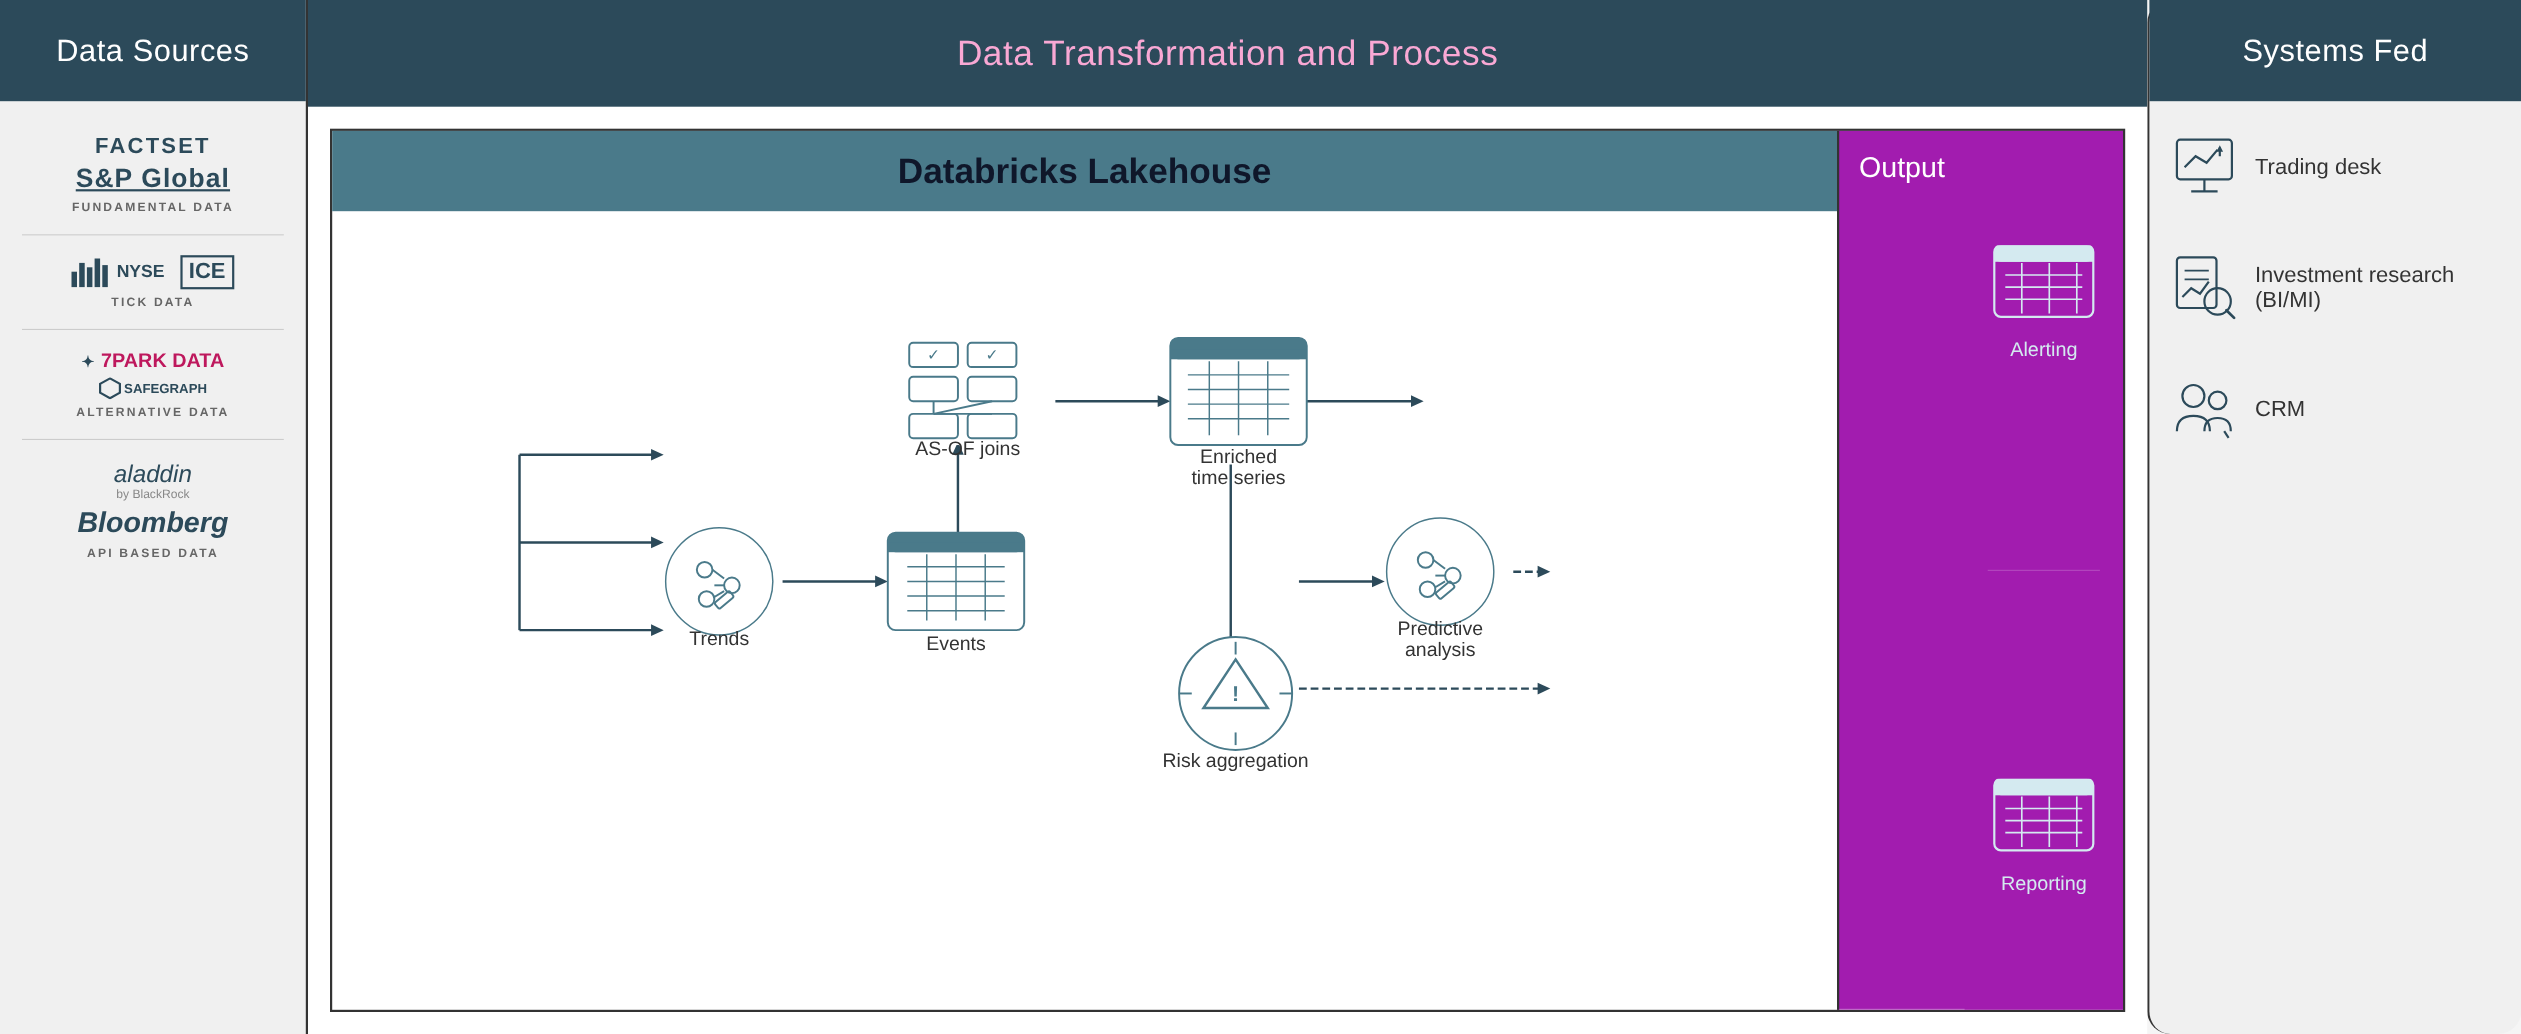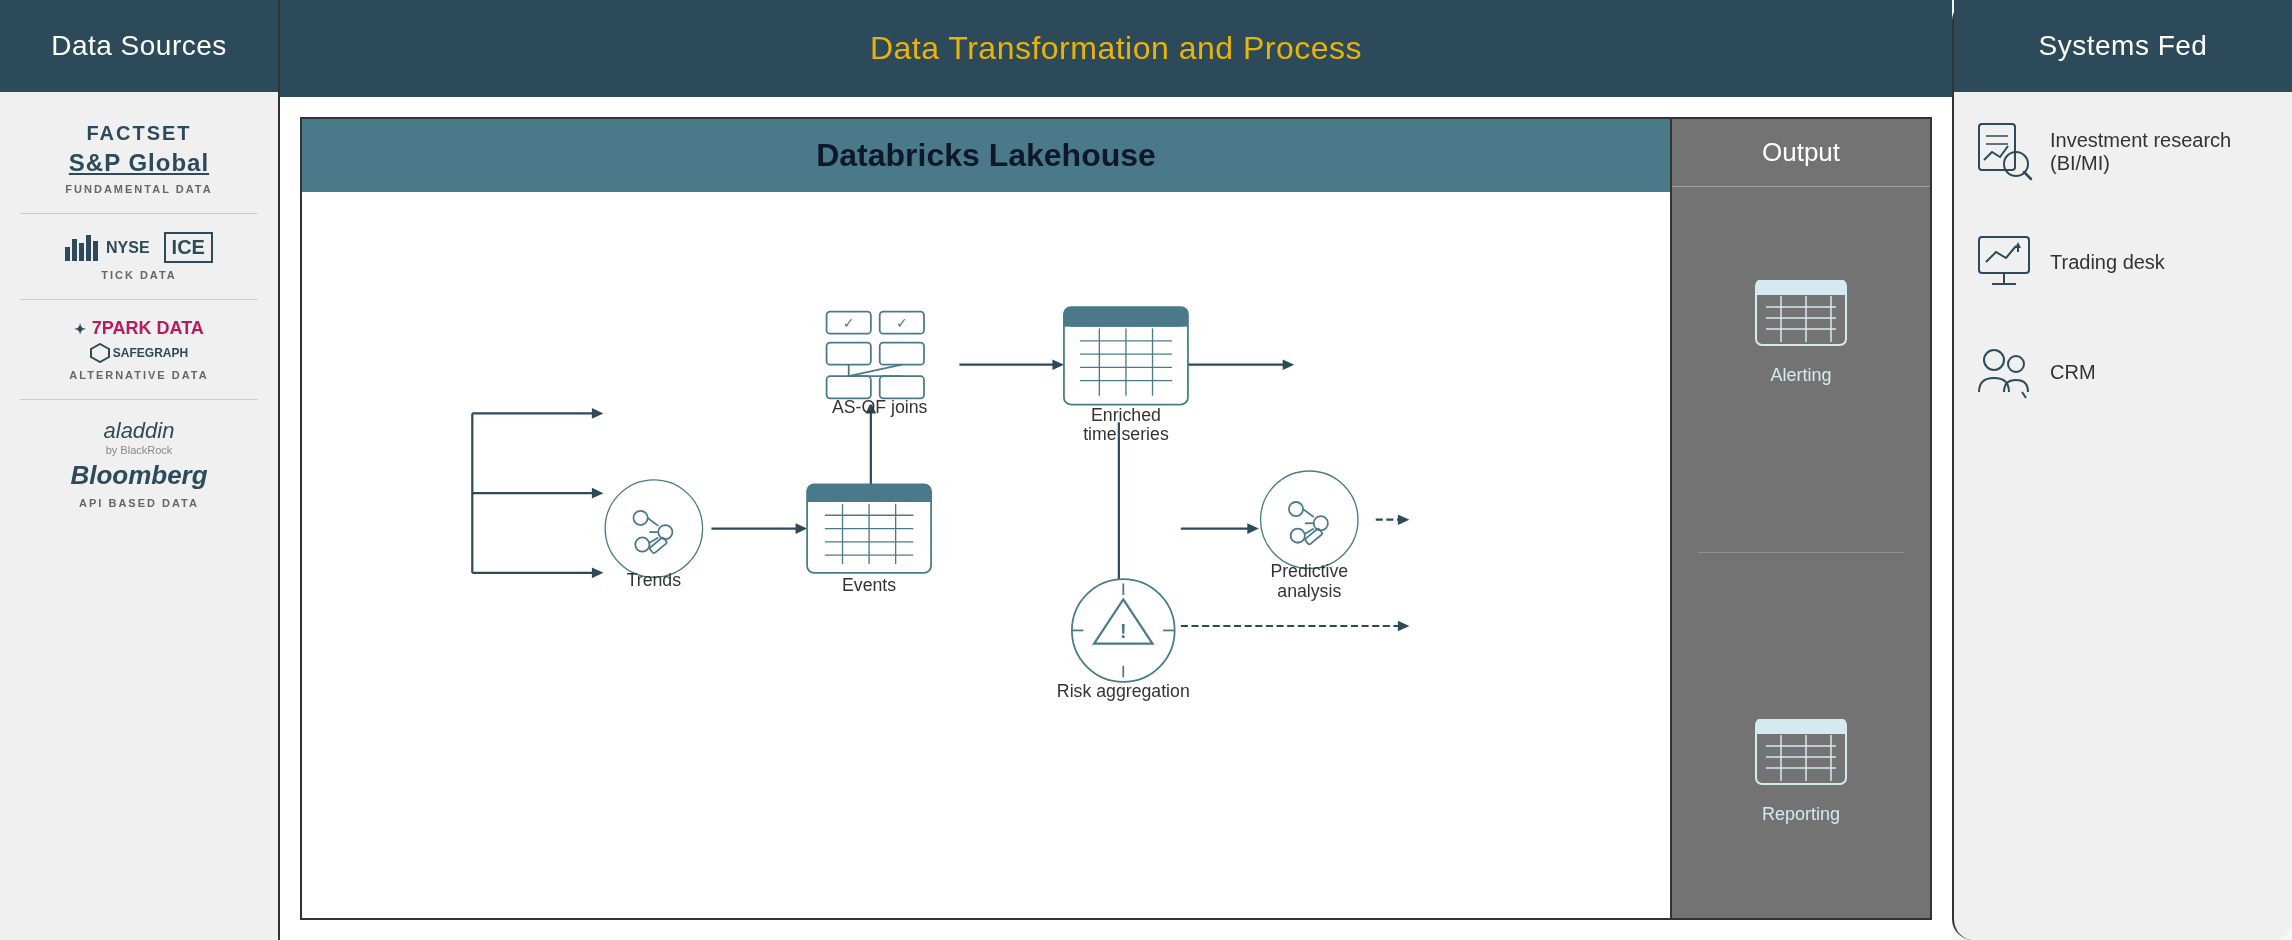--- a/index.html
+++ b/index.html
@@ -47,21 +47,21 @@
       background: #2c4a5a;
       color: #fff;
       font-size: 28px;
       font-weight: 500;
       text-align: center;
       padding: 30px 20px;
       letter-spacing: 0.5px;
     }
     .center-header {
       background: #2c4a5a;
-      color: #eab308;
+      color: #f9a8d4;
       font-size: 32px;
       font-weight: 400;
       text-align: center;
       padding: 30px;
       letter-spacing: 0.5px;
     }
 
     
     .data-sources-content {
       padding: 30px 20px;
@@ -157,24 +157,24 @@
     .databricks-header {
       background: #4a7a8a;
       color: #0f172a;
       font-size: 32px;
       text-align: center;
       padding: 18px;
       font-weight: 700;
     }
     .output-panel {
       width: 260px;
-      background: #737373;
+      background: #a21caf;
       border-left: 2px solid #333;
       display: flex;
-      flex-direction: column;
+      flex-direction: row;
       justify-content: space-between;
     }
     .output-header {
       color: #fff;
       font-size: 26px;
       text-align: center;
       padding: 18px;
       font-weight: 400;
       border-bottom: 1px solid rgba(255,255,255,0.3);
     }
@@ -463,51 +463,51 @@
 </div>
 
 <div class="col-right">
   <div class="col-header">Systems Fed</div>
   <div class="systems-fed-content">
 
     <div class="fed-item">
       <div class="fed-icon">
         <svg width="60" height="60" viewBox="0 0 60 60">
 
+          <rect x="5" y="5" width="50" height="36" rx="3" fill="none" stroke="#2c4a5a" stroke-width="2"></rect>
+          <line x1="30" y1="41" x2="30" y2="52" stroke="#2c4a5a" stroke-width="2"></line>
+          <line x1="18" y1="52" x2="42" y2="52" stroke="#2c4a5a" stroke-width="2"></line>
+
+          <polyline points="12,30 22,20 32,26 42,14" fill="none" stroke="#2c4a5a" stroke-width="2"></polyline>
+
+          <line x1="44" y1="12" x2="44" y2="20" stroke="#2c4a5a" stroke-width="2"></line>
+          <polygon points="41,16 44,10 47,16" fill="#2c4a5a"></polygon>
+        </svg>
+      </div>
+      <div class="fed-label">
+        Trading desk
+      </div>
+    </div>
+
+    <div class="fed-item">
+      <div class="fed-icon">
+        <svg width="60" height="60" viewBox="0 0 60 60">
+
           <rect x="5" y="2" width="36" height="46" rx="3" fill="none" stroke="#2c4a5a" stroke-width="2"></rect>
           <line x1="12" y1="14" x2="34" y2="14" stroke="#2c4a5a" stroke-width="1.5"></line>
           <line x1="12" y1="22" x2="34" y2="22" stroke="#2c4a5a" stroke-width="1.5"></line>
 
           <polyline points="10,38 18,30 26,35 34,24" fill="none" stroke="#2c4a5a" stroke-width="2"></polyline>
 
           <circle cx="42" cy="42" r="12" fill="none" stroke="#2c4a5a" stroke-width="2"></circle>
           <line x1="50" y1="50" x2="57" y2="57" stroke="#2c4a5a" stroke-width="2.5" stroke-linecap="round"></line>
         </svg>
       </div>
       <div class="fed-label">
         Investment research (BI/MI)
-      </div>
-    </div>
-
-    <div class="fed-item">
-      <div class="fed-icon">
-        <svg width="60" height="60" viewBox="0 0 60 60">
-
-          <rect x="5" y="5" width="50" height="36" rx="3" fill="none" stroke="#2c4a5a" stroke-width="2"></rect>
-          <line x1="30" y1="41" x2="30" y2="52" stroke="#2c4a5a" stroke-width="2"></line>
-          <line x1="18" y1="52" x2="42" y2="52" stroke="#2c4a5a" stroke-width="2"></line>
-
-          <polyline points="12,30 22,20 32,26 42,14" fill="none" stroke="#2c4a5a" stroke-width="2"></polyline>
-
-          <line x1="44" y1="12" x2="44" y2="20" stroke="#2c4a5a" stroke-width="2"></line>
-          <polygon points="41,16 44,10 47,16" fill="#2c4a5a"></polygon>
-        </svg>
-      </div>
-      <div class="fed-label">
-        Trading desk
       </div>
     </div>
 
     <div class="fed-item">
       <div class="fed-icon">
         <svg width="60" height="60" viewBox="0 0 60 60">
 
           <circle cx="20" cy="18" r="10" fill="none" stroke="#2c4a5a" stroke-width="2"></circle>
           <path d="M5,50 Q5,36 20,36 Q35,36 35,50" fill="none" stroke="#2c4a5a" stroke-width="2"></path>
           <circle cx="42" cy="22" r="8" fill="none" stroke="#2c4a5a" stroke-width="2"></circle>

